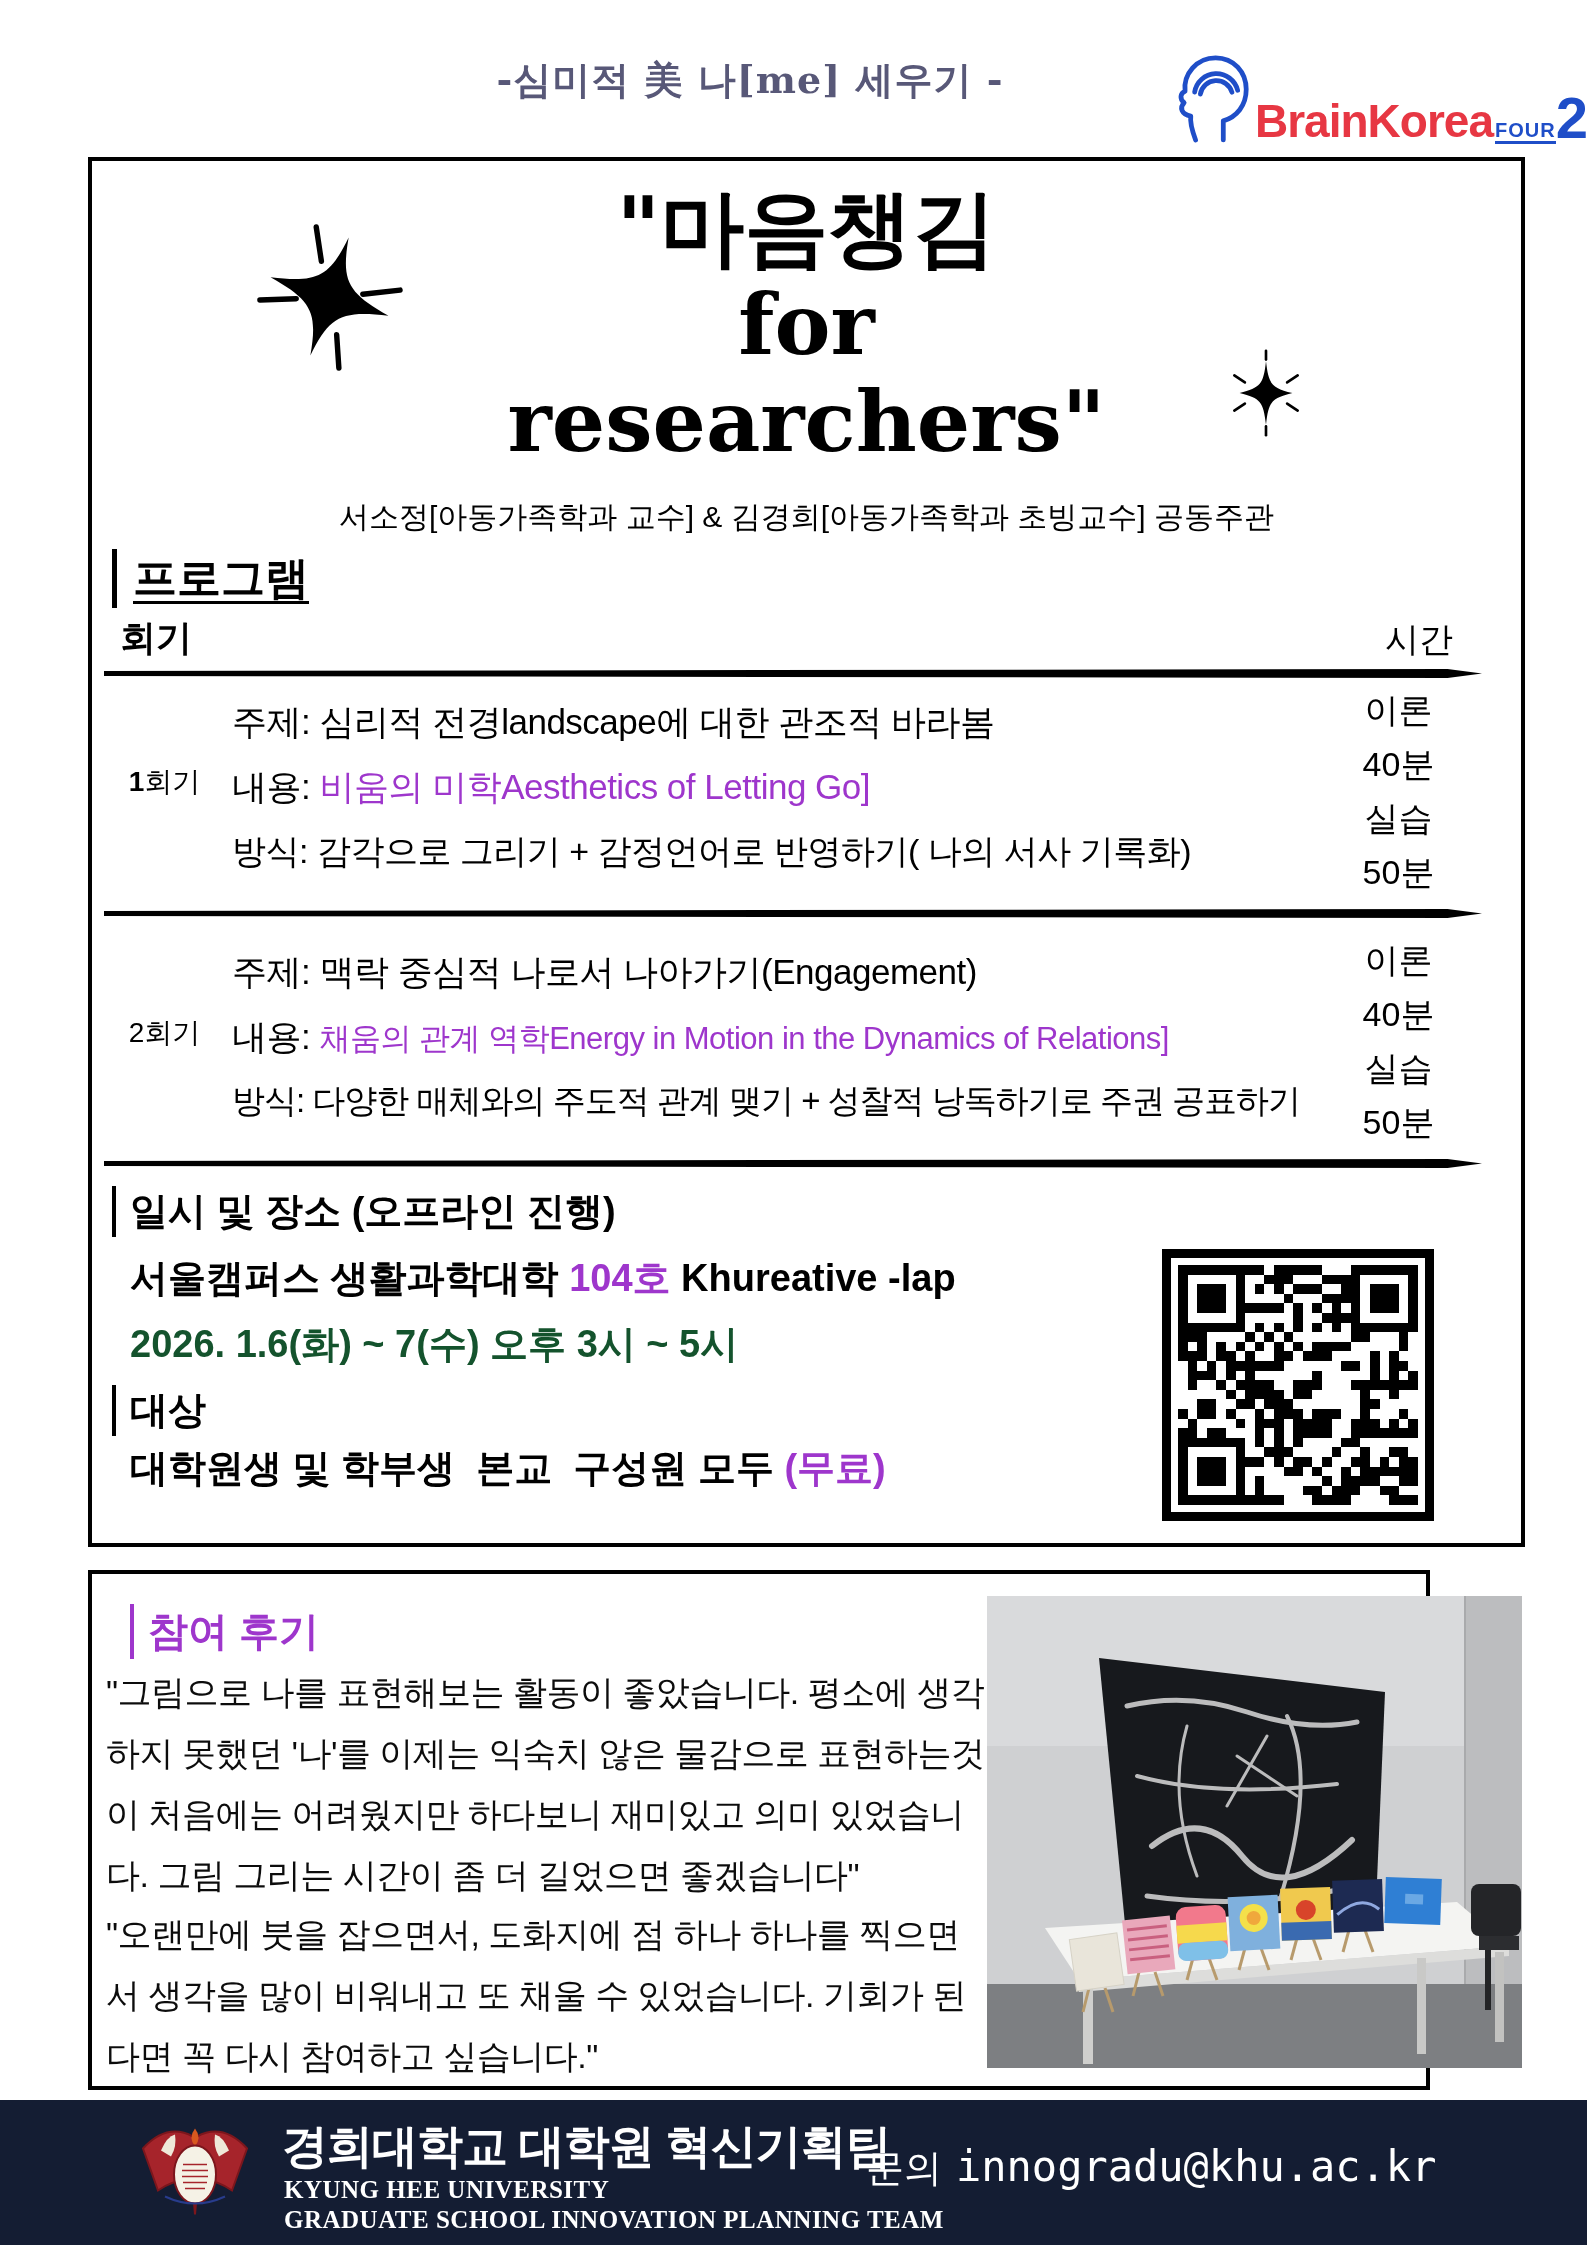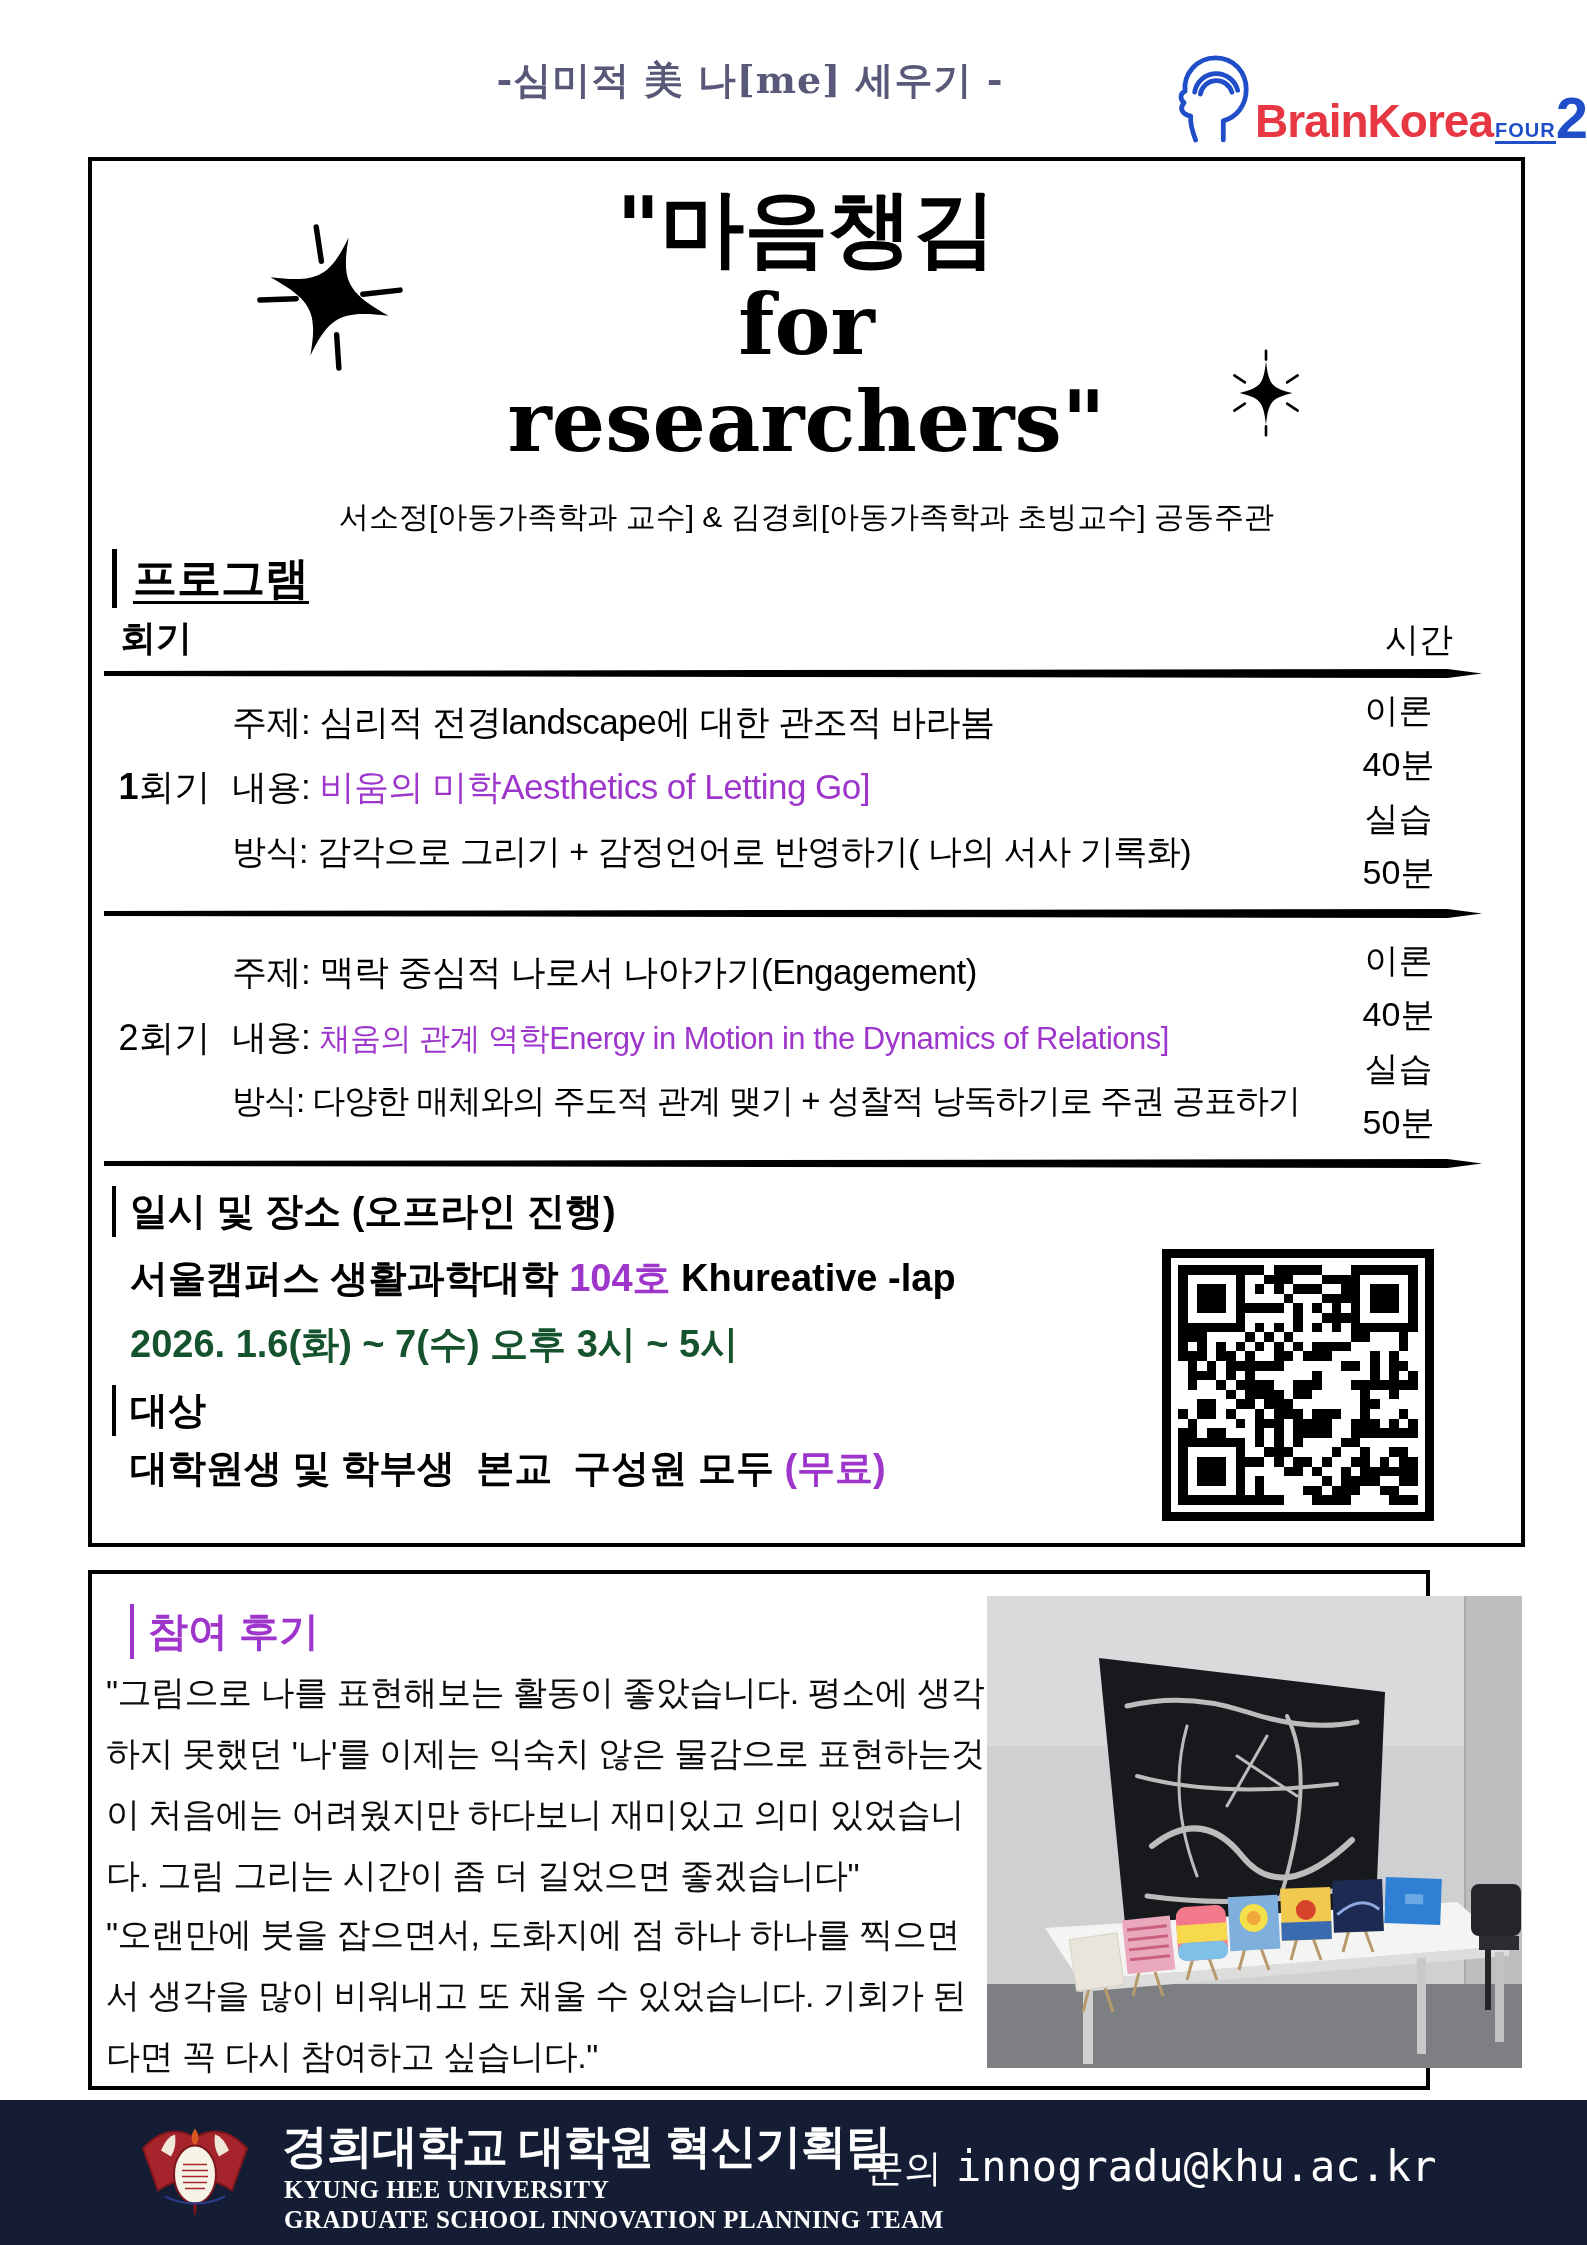--- a/index.html
+++ b/index.html
@@ -33,21 +33,21 @@
 
   
   .sec-head{position:absolute;left:20px;top:388px;font-size:44px;font-weight:bold;
             border-left:5px solid #000;padding-left:16px;}
   .sec-head span{text-decoration:underline;text-underline-offset:8px;text-decoration-thickness:3px;}
   .col-session{position:absolute;left:28px;top:453px;font-size:36px;font-weight:bold;}
   .col-time{position:absolute;right:68px;top:456px;font-size:34px;}
   .brush{position:absolute;left:12px;width:1378px;height:9px;background:#000;
          clip-path:polygon(0 22%,97.5% 0,100% 50%,97.5% 100%,0 78%);}
   .d1{top:508px;} .d2{top:748px;} .d3{top:998px;}
-  .r-label{position:absolute;left:10px;width:125px;text-align:center;font-size:36px;}
+  .r-label{position:absolute;left:10px;width:125px;text-align:center;font-size:28px;}
   .r1-label{top:602px;} .r2-label{top:853px;}
   .r1-label b{font-weight:bold;}
   .r2-label b{font-weight:normal;}
   .r-line{position:absolute;left:140px;font-size:35px;white-space:nowrap;letter-spacing:-.5px;}
   .r1-topic{top:538px;} .r1-content{top:603px;} .r1-method{top:668px;font-size:34px;}
   .r2-topic{top:788px;} .r2-content{top:853px;} .r2-method{top:918px;font-size:33px;letter-spacing:-1px;}
   .r2-content .hl{font-size:31px;}
   .hl{color:#9e36cc;}
   .times{position:absolute;right:40px;width:165px;text-align:center;font-size:34px;line-height:54px;}
   .t1{top:522px;} .t2{top:772px;}

